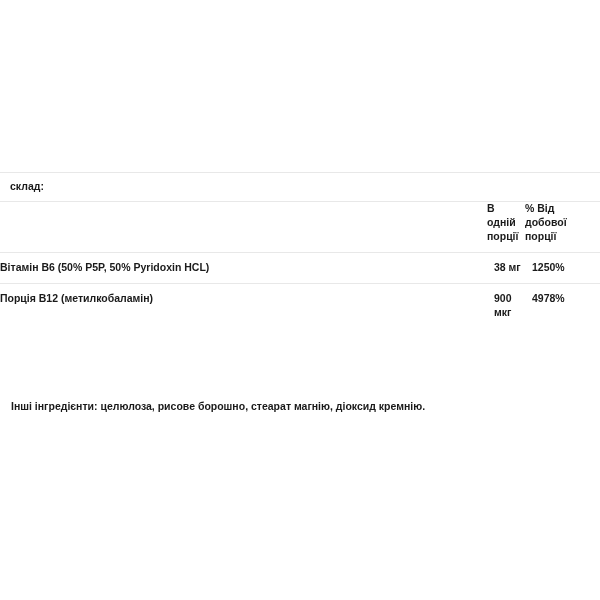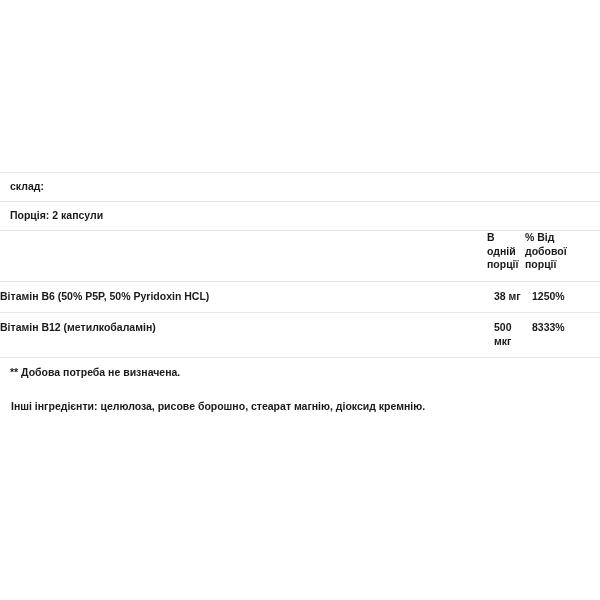--- a/index.html
+++ b/index.html
@@ -121,47 +121,41 @@
         <col class="c-label">
         <col class="c-amount">
         <col class="c-percent">
       </colgroup>
       <tbody>
 
         <tr class="row-info">
           <td colspan="3">склад:</td>
         </tr>
 
-        <tr class="row-info">
-          <td colspan="3">Порція: 2 капсули</td>
-        </tr>
 
 
         <tr class="row-header">
           <td class="hdr-blank"></td>
           <td class="hdr-amount">В одній порції</td>
           <td class="hdr-percent">% Від добової порції</td>
         </tr>
 
         <tr class="row-item">
           <td class="cell-label">Вітамін B6 (50% P5P, 50% Pyridoxin HCL)</td>
           <td class="cell-amount">38 мг</td>
           <td class="cell-percent">1250%</td>
         </tr>
 
         <tr class="row-item">
-          <td class="cell-label">Вітамін B12 (метилкобаламін)</td>
-          <td class="cell-amount">500 мкг</td>
-          <td class="cell-percent">8333%</td>
+          <td class="cell-label">Порція B12 (метилкобаламін)</td>
+          <td class="cell-amount">900 мкг</td>
+          <td class="cell-percent">4978%</td>
         </tr>
 
 
-        <tr class="row-note row-last">
-          <td colspan="3">** Добова потреба не визначена.</td>
-        </tr>
 
       </tbody>
     </table>
   </div>
 
   <div class="other-ingredients">Інші інгредієнти: целюлоза, рисове борошно, стеарат магнію, діоксид кремнію.</div>
 
 </div>
 
 </body></html>

